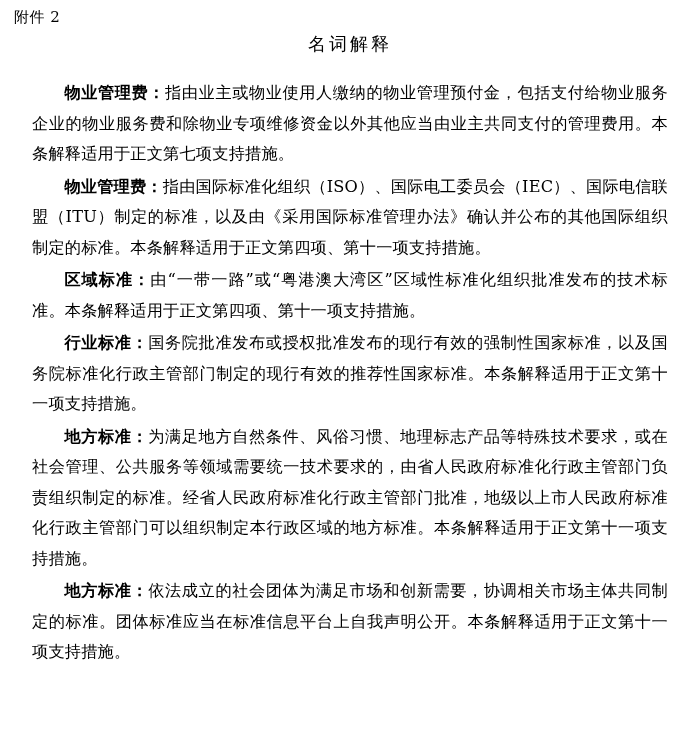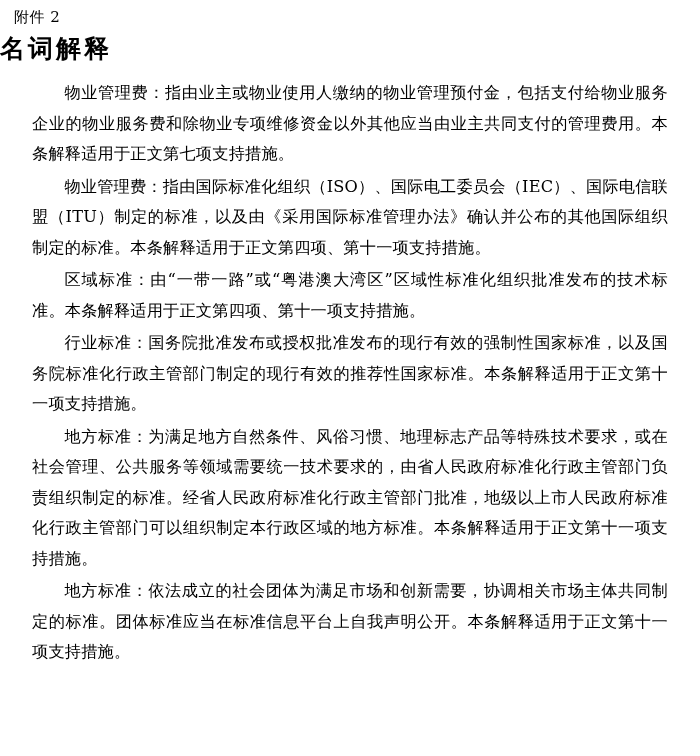--- a/index.html
+++ b/index.html
@@ -27,42 +27,42 @@
     left: 14px;
     font-size: 15px;
     line-height: 1.2;
     letter-spacing: 0.5px;
   }
   .doc-title {
     position: absolute;
     top: 32px;
     left: 0;
     width: 700px;
-    text-align: left;
-    font-size: 25px;
-    font-weight: bold;
+    text-align: center;
+    font-size: 18px;
+    font-weight: normal;
     letter-spacing: 3px;
   }
   .body-content {
     position: absolute;
     top: 78px;
     left: 32px;
     width: 636px;
   }
   .para {
     margin: 0 0 2px 0;
     font-size: 16.2px;
     line-height: 30.5px;
     text-align: justify;
     text-justify: inter-ideograph;
     text-indent: 2em;
     letter-spacing: 0.2px;
   }
   .term {
-    font-weight: normal;
+    font-weight: bold;
   }
 </style>
 </head>
 <body>
 
 <div class="page">
 
   <div class="attachment-label">附件 2</div>
 
   <div class="doc-title">名词解释</div>

